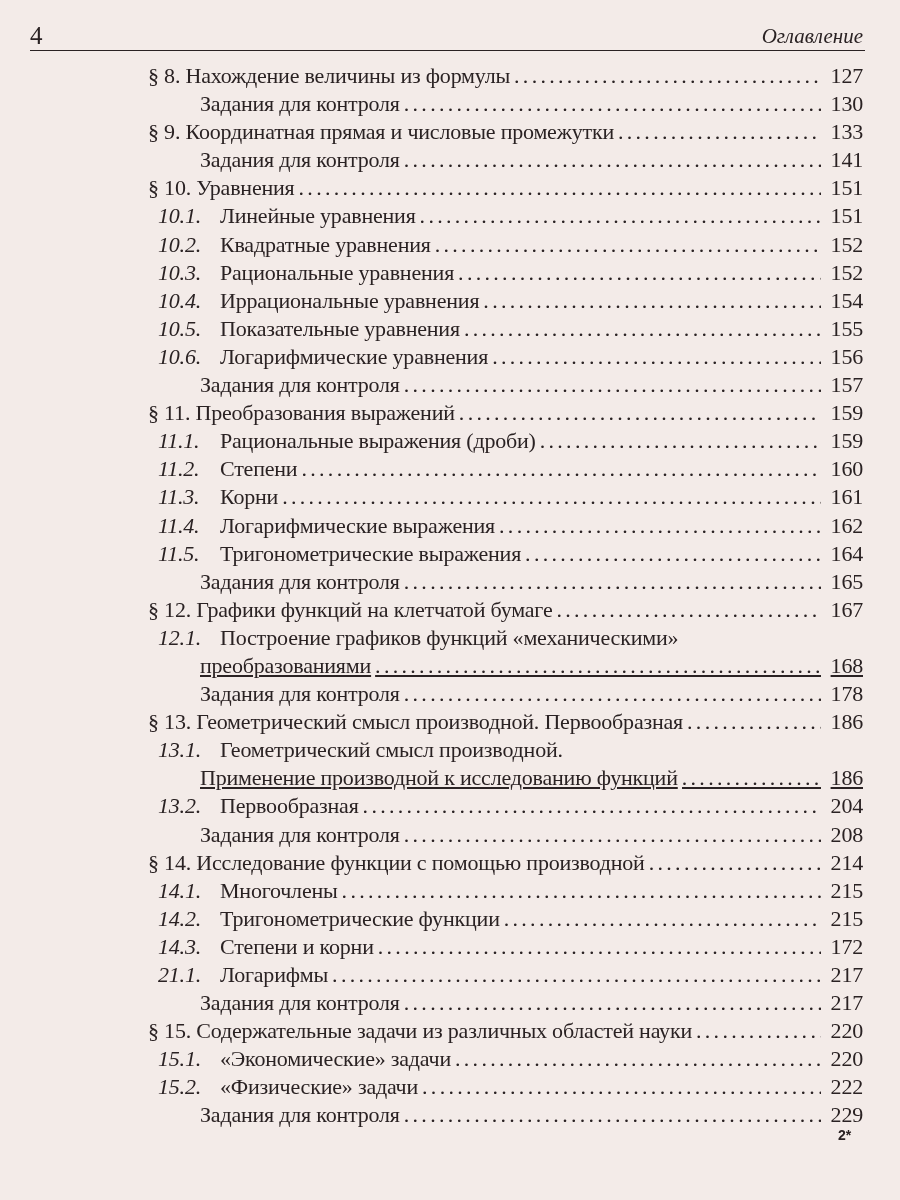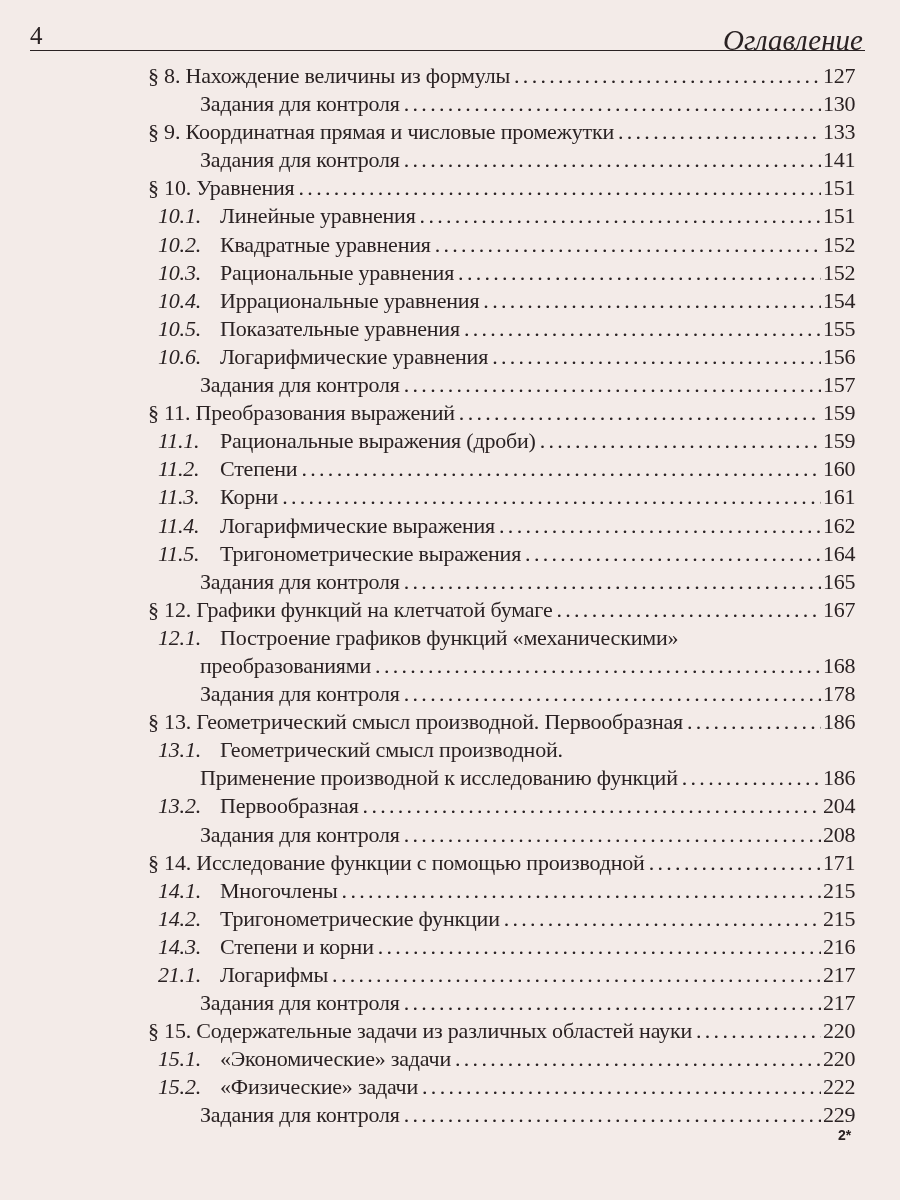--- a/index.html
+++ b/index.html
@@ -9,39 +9,39 @@
     font-family: "Liberation Serif", "DejaVu Serif", serif;
     color: #2a2223;
     position: relative;
   }
   .page { position: absolute; left: 0; top: 0; width: 900px; height: 1200px; }
   .header {
     position: absolute; left: 30px; top: 14px; width: 835px; height: 36px;
     border-bottom: 1.5px solid #2a2223;
   }
   .page-num { position: absolute; left: 0; top: 8px; font-size: 25px; }
-  .running-title { position: absolute; right: 2px; top: 10px; font-size: 29px; font-style: italic; }
+  .running-title { position: absolute; right: 2px; top: 10px; font-size: 21px; font-style: italic; }
   .toc {
     position: absolute; left: 148px; top: 62px; width: 715px;
     font-size: 22px; line-height: 28.1px; letter-spacing: -0.2px;
   }
   .row { display: flex; align-items: baseline; height: 28.1px; white-space: nowrap; }
   .row .num { display: inline-block; }
   .row .title { }
   .row .dots {
     flex: 1; overflow: hidden; margin: 0 2px 0 4px;
     letter-spacing: 3.3px; color: #2a2223;
   }
   .row .dots::before { content: "......................................................................................................................................................"; }
-  .row .pg { text-align: left; min-width: 40px; }
+  .row .pg { text-align: right; min-width: 40px; }
   .lvl-section { padding-left: 0; }
   .lvl-sub { padding-left: 10px; }
   .lvl-sub .num { width: 62px; font-style: italic; }
   .lvl-task { padding-left: 52px; }
-  .lvl-cont { padding-left: 52px; }
+  .lvl-cont { padding-left: 52px; text-decoration: underline; }
   .sig {
     position: absolute; left: 838px; top: 1127px;
     font-family: "Liberation Sans", sans-serif; font-weight: bold; font-size: 14px;
   }
   .sig-faint {
     position: absolute; left: 760px; top: 1130px;
     font-family: "Liberation Sans", sans-serif; font-size: 11px; color: #d8cdcb;
   }
 </style>
 </head>
@@ -214,39 +214,39 @@
       <div class="row lvl-task">
         <span class="title">Задания для контроля</span>
         <span class="dots"></span>
         <span class="pg">208</span>
       </div>
       <div class="row lvl-section">
         <span class="num">§ 14.</span>
         <span>&nbsp;</span>
         <span class="title">Исследование функции с помощью производной</span>
         <span class="dots"></span>
-        <span class="pg">171</span>
+        <span class="pg">214</span>
       </div>
       <div class="row lvl-sub">
         <span class="num">14.1.</span>
         <span class="title">Многочлены</span>
         <span class="dots"></span>
         <span class="pg">215</span>
       </div>
       <div class="row lvl-sub">
         <span class="num">14.2.</span>
         <span class="title">Тригонометрические функции</span>
         <span class="dots"></span>
         <span class="pg">215</span>
       </div>
       <div class="row lvl-sub">
         <span class="num">14.3.</span>
         <span class="title">Степени и корни</span>
         <span class="dots"></span>
-        <span class="pg">216</span>
+        <span class="pg">172</span>
       </div>
       <div class="row lvl-sub">
         <span class="num">21.1.</span>
         <span class="title">Логарифмы</span>
         <span class="dots"></span>
         <span class="pg">217</span>
       </div>
       <div class="row lvl-task">
         <span class="title">Задания для контроля</span>
         <span class="dots"></span>

